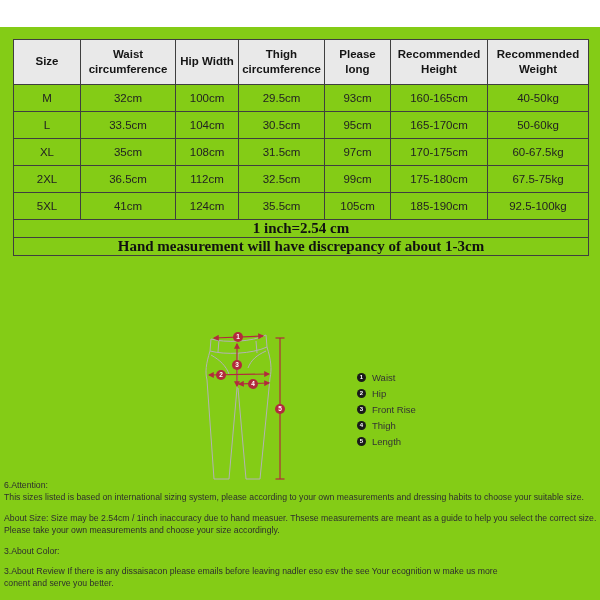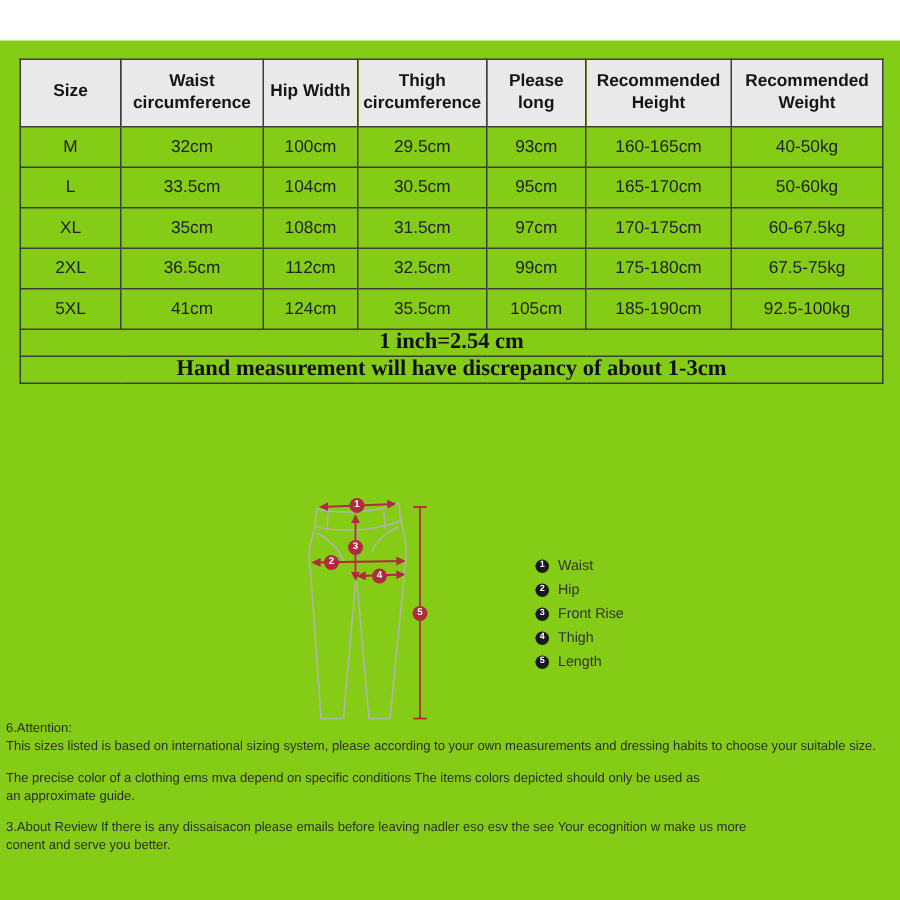--- a/index.html
+++ b/index.html
@@ -244,24 +244,25 @@
       </div>
     </div>
   </div>
 
   <div class="notes">
     <div class="note">
       <div class="note-title">6.Attention:</div>
       <div class="note-body">This sizes listed is based on international sizing system, please according to your own measurements and dressing habits to choose your suitable size.</div>
     </div>
     <div class="note">
-    </div>
-    <div class="note">
-      <div class="note-body">The precise color of a clothing ems mva depend on specific conditions The items colors depicted should only be used as
-an approximate guide.</div>
+      <div class="note-body">About Size: Size may be 2.54cm / 1inch inaccuracy due to hand measuer. Thsese measurements are meant as a guide to help you select the correct size.
+Please take your own measurements and choose your size accordingly.</div>
+    </div>
+    <div class="note">
+      <div class="note-title">3.About Color:</div>
     </div>
     <div class="note">
       <div class="note-title"></div>
       <div class="note-body">3.About Review If there is any dissaisacon please emails before leaving nadler eso esv the see Your ecognition w make us more
 conent and serve you better.</div>
     </div>
   </div>
 
 </div>
 

